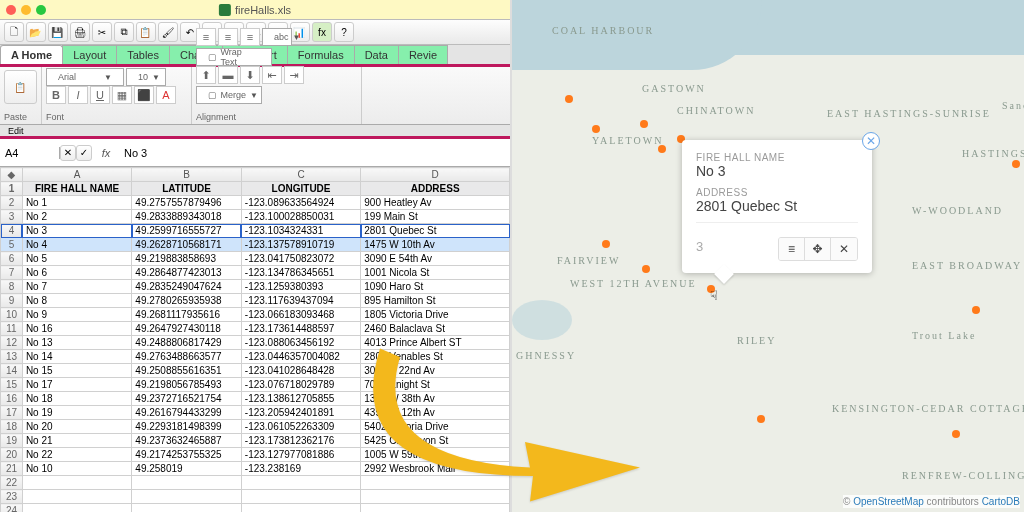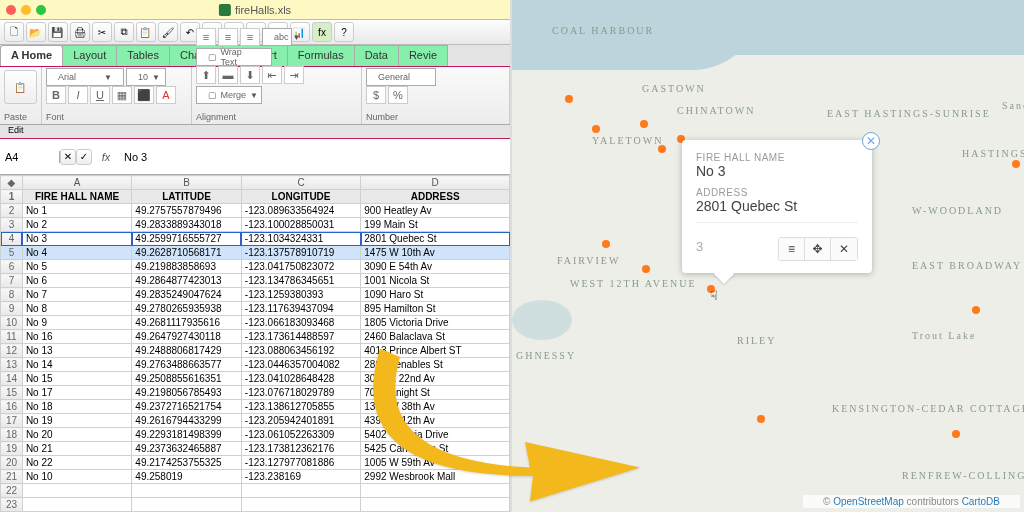--- a/index.html
+++ b/index.html
@@ -49,22 +49,23 @@
   width: 20px; height: 20px;
   border: 1px solid #ccc;
   border-radius: 3px;
   background: linear-gradient(#fff,#eee);
   display:flex;align-items:center;justify-content:center;
   font-size:10px;
 }
 .ribbon-tabs {
   display: flex;
   background:#e4e4e4;
-  border-bottom:1px solid #be185d;
+  border-bottom:3px solid #be185d;
   height:22px;
+  align-items:center;
 }
 .ribbon-tab {
   padding:3px 10px;
   border:1px solid #aaa;
   border-bottom:none;
   background:#86efac;
   margin-right:-1px;
   font-size:11px;
   color:#333;
 }
@@ -79,21 +80,21 @@
   border-right:1px solid #ccc;
   padding:2px 4px;
   display:flex;flex-direction:column;justify-content:flex-end;
   font-size:9px;color:#666;
 }
 .rgroup .label{margin-top:8px;}
 .rgroup .ctrl{ display:flex;gap:2px;align-items:center;flex-wrap:wrap; }
 .selbox{ border:1px solid #aaa;height:18px;padding:0 11px;background:#fff;display:flex;align-items:center;justify-content:space-between;gap:4px;}
 .selbox .caret{font-size:8px;color:#555;}
 .fmtbtn{ width:20px;height:18px;border:1px solid #ccc;background:#fff;display:flex;align-items:center;justify-content:center;font-size:11px;}
-.formula-row{ display:flex;height:36px;border-bottom:1px solid #aaa;background:#fff;align-items:center;}
+.formula-row{ display:flex;height:28px;border-bottom:1px solid #aaa;background:#fff;align-items:center;}
 .cellref{ width:60px;border-right:1px solid #aaa;padding:0 5px;font-size:11px;}
 .fxlabel{ width:28px;text-align:center;color:#555;font-style:italic;}
 .fxval{ padding:0 4px;}
 .sheet{ flex:1;overflow:auto;background:#fff;}
 table.xlt{ border-collapse:collapse;width:100%;font-size:10px;}
 table.xlt th, table.xlt td{ border:1px solid #d0d0d0;padding:1px 3px;height:13px;white-space:nowrap;}
 table.xlt th{ background:linear-gradient(#f8f8f8,#e8e8e8);color:#555;font-weight:normal;text-align:center;}
 table.xlt .rowhdr{ background:linear-gradient(#f8f8f8,#e8e8e8);text-align:center;width:22px;color:#666;}
 table.xlt tr.hlrow td{ background:#cfe4fb;}
 table.xlt tr.selrow td{ outline:1px solid #2a62c9; outline-offset:-1px;}
@@ -122,21 +123,21 @@
 }
 .popup .flabel{ color:#9a9a9a;font-size:10px;letter-spacing:.5px;}
 .popup .fval{ font-size:14px;margin-bottom:8px;}
 .popup .close{ position:absolute;top:-8px;right:-8px;width:18px;height:18px;border:1px solid #6aa6e8;border-radius:50%;background:#fff;color:#6aa6e8;display:flex;align-items:center;justify-content:center;font-size:12px;}
 .popup .btns{ display:flex;gap:0;margin-top:6px;border:1px solid #ddd;border-radius:3px;overflow:hidden;width:max-content;margin-left:auto;}
 .popup .btns .pb{ width:26px;height:22px;display:flex;align-items:center;justify-content:center;border-right:1px solid #ddd;background:#fbfbfb;font-size:12px;}
 .popup .btns .pb:last-child{border-right:none;}
 .popup .rownum{ color:#aaa;font-size:13px;}
 .popup .tail{ position:absolute;left:35px;bottom:-8px;width:14px;height:14px;background:#fff;transform:rotate(45deg);box-shadow:1px 1px 2px rgba(0,0,0,.15);}
 .attr{
-  position:absolute;right:4px;bottom:4px;font-size:10px;color:#2b7bb9;background:rgba(255,255,255,.8);padding:1px 20px;
+  position:absolute;right:4px;bottom:4px;font-size:10px;color:#2b7bb9;background:rgba(255,255,255,.8);padding:1px 0;
 }
 .attr span.g{color:#888;}
 .arrow{
   position:absolute;
   left:360px;top:340px;
   pointer-events:none;
 }
 .arrow svg{ filter: drop-shadow(0 1px 1px rgba(0,0,0,.15)); }
 .cursorhand{ position:absolute;font-size:13px;}
 </style>
@@ -235,32 +236,20 @@
         <div class="fmtbtn">⇤</div>
         <div class="fmtbtn">⇥</div>
         <div class="selbox" style="width:66px;">
             <span>▢</span>
             <span>Merge</span>
             <span class="caret">▼</span>
           </div>
       </div>
       <div class="label">Alignment</div>
     </div>
-    <div class="rgroup" style="flex:1;">
-      <div class="ctrl">
-        <div class="selbox" style="width:70px;">
-            <span>General</span>
-          </div>
-      </div>
-      <div class="ctrl">
-        <div class="fmtbtn">$</div>
-        <div class="fmtbtn">%</div>
-      </div>
-      <div class="label">Number</div>
-    </div>
   </div>
   <div class="ribbon-tabs" style="height:14px;font-size:9px;padding:0 8px;gap:60px;">
     <span>Edit</span>
   </div>
   <div class="formula-row">
     <div class="cellref">A4</div>
     <div class="tbtn" style="width:16px;height:16px;">✕</div>
     <div class="tbtn" style="width:16px;height:16px;">✓</div>
     <div class="fxlabel">fx</div>
     <div class="fxval">No 3</div>

